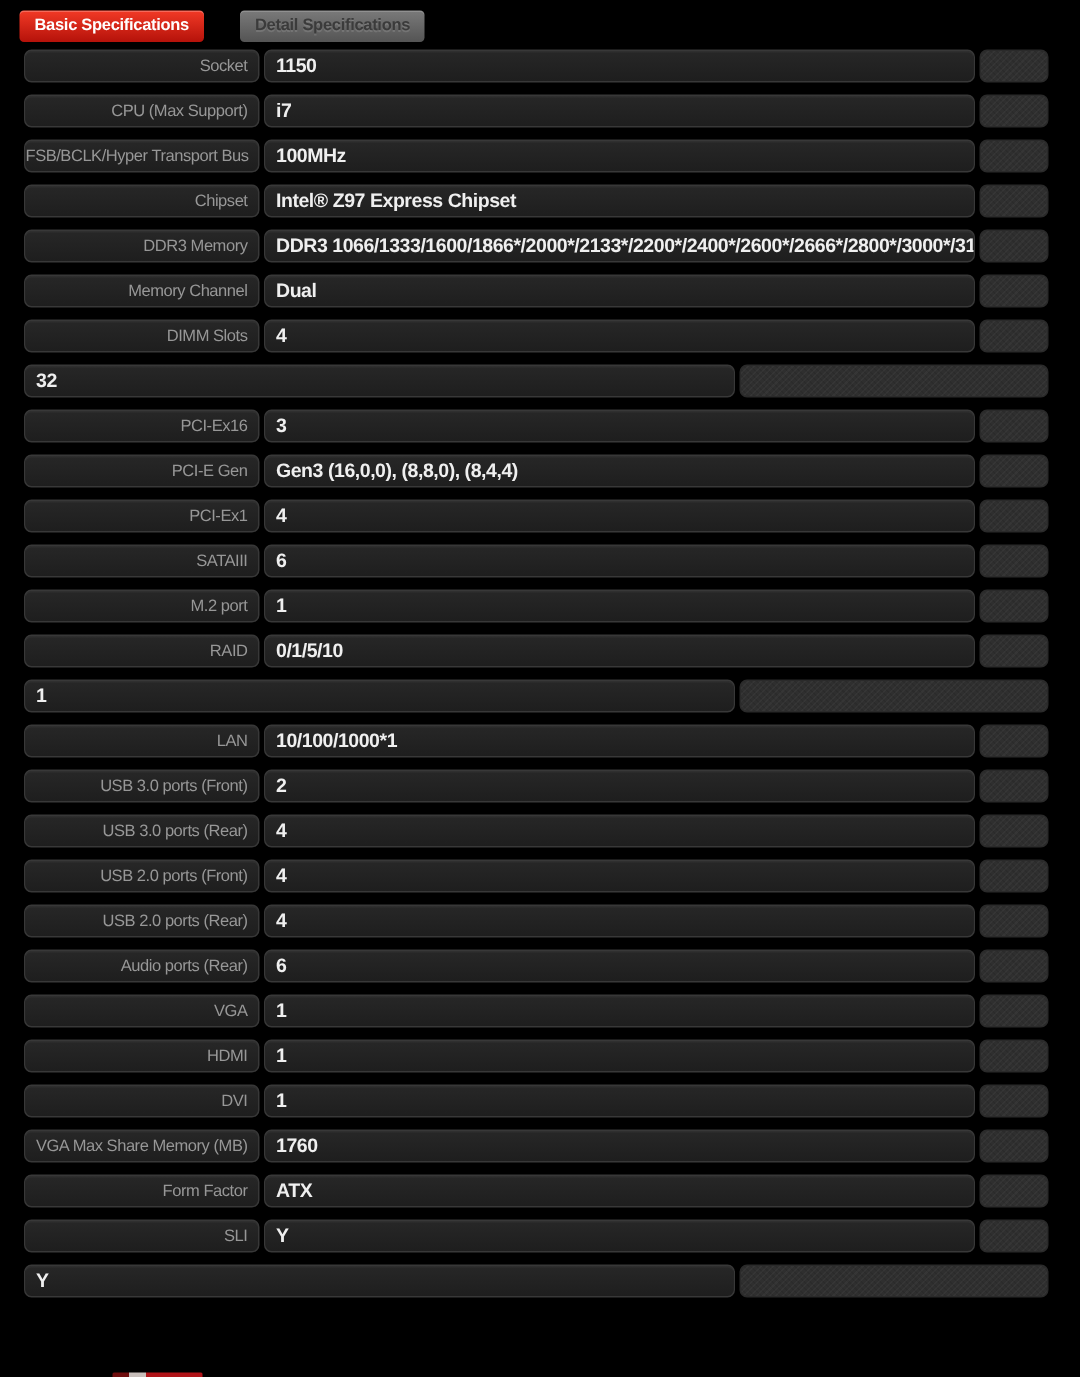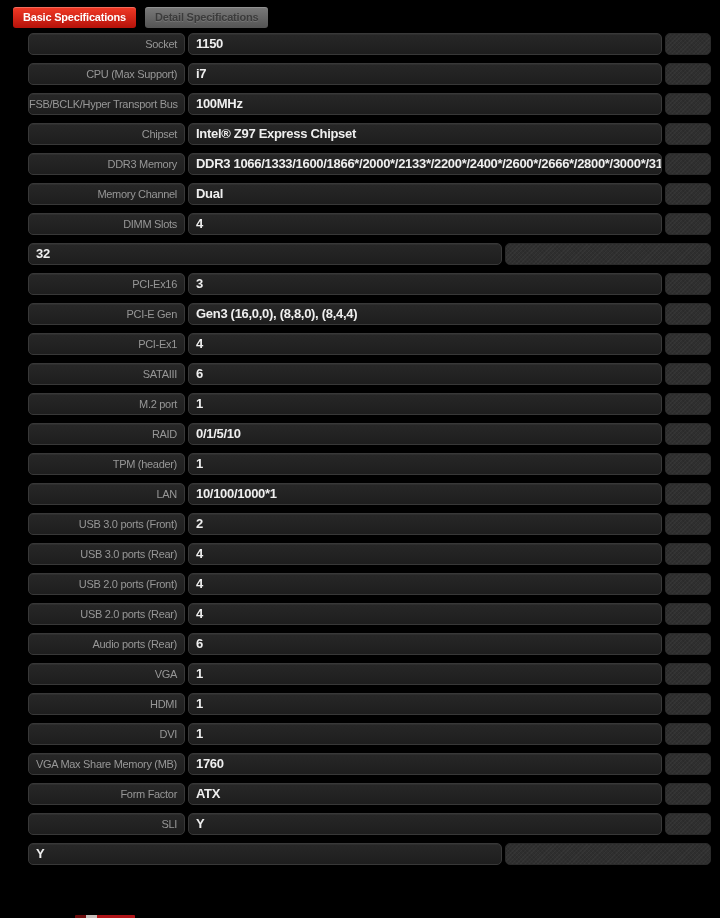--- a/index.html
+++ b/index.html
@@ -11,21 +11,21 @@
     overflow: hidden;
     font-family: "Liberation Sans", sans-serif;
     position: relative;
   }
   
   .tab-bar {
     padding: 7px 0 0 13px;
     height: 33px;
     box-sizing: border-box;
     display: flex;
-    gap: 9px;
+    gap: 24px;
   }
   .tab {
     height: 21px;
     min-width: 91px;
     padding: 0 10px;
     box-sizing: border-box;
     border-radius: 3px;
     font-size: 11px;
     font-weight: bold;
     line-height: 21px;
@@ -40,21 +40,21 @@
     box-shadow: inset 0 1px 0 rgba(255,255,255,.25), 0 1px 2px rgba(0,0,0,.6);
   }
   .tab.inactive {
     background: linear-gradient(#7a7a7a, #545454);
     color: #3b3b3b;
     text-shadow: 0 1px 0 rgba(255,255,255,.12);
     box-shadow: inset 0 1px 0 rgba(255,255,255,.18), 0 1px 2px rgba(0,0,0,.6);
   }
   
   .rows {
-    padding-left: 28px;
+    padding-left: 16px;
   }
   .spec-row {
     width: 683px;
     height: 22px;
     margin-bottom: 8px;
     display: flex;
     gap: 3px;
     box-sizing: border-box;
   }
   .cell {
@@ -193,21 +193,20 @@
     <div class="row-cap"></div>
   </div>
 
   <div class="spec-row">
     <div class="cell label">RAID</div>
     <div class="cell value">0/1/5/10</div>
     <div class="row-cap"></div>
   </div>
 
   <div class="spec-row">
-    <div class="cell label">TPM (header)</div>
     <div class="cell value">1</div>
     <div class="row-cap"></div>
   </div>
 
   <div class="spec-row">
     <div class="cell label">LAN</div>
     <div class="cell value">10/100/1000*1</div>
     <div class="row-cap"></div>
   </div>
 

